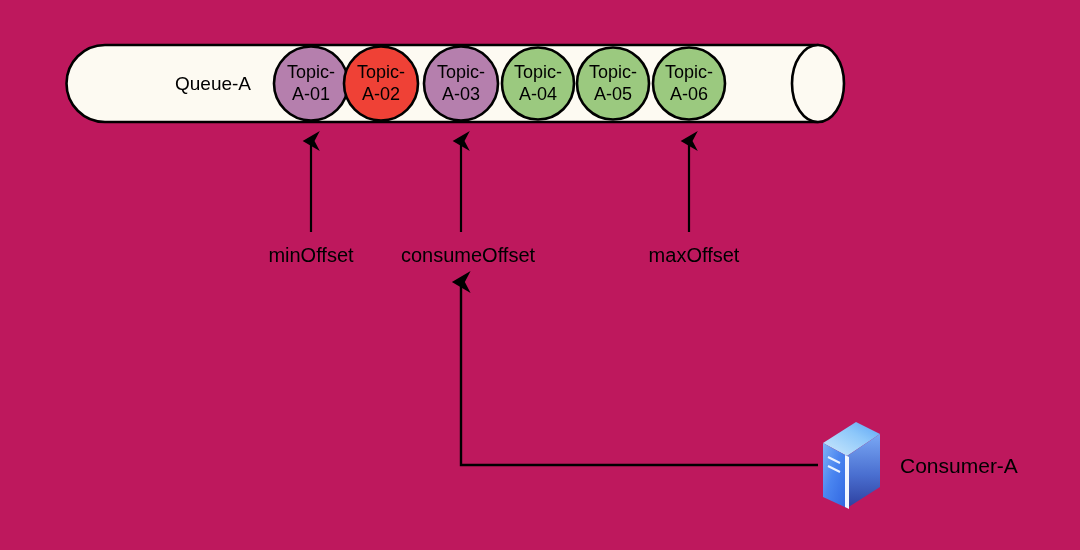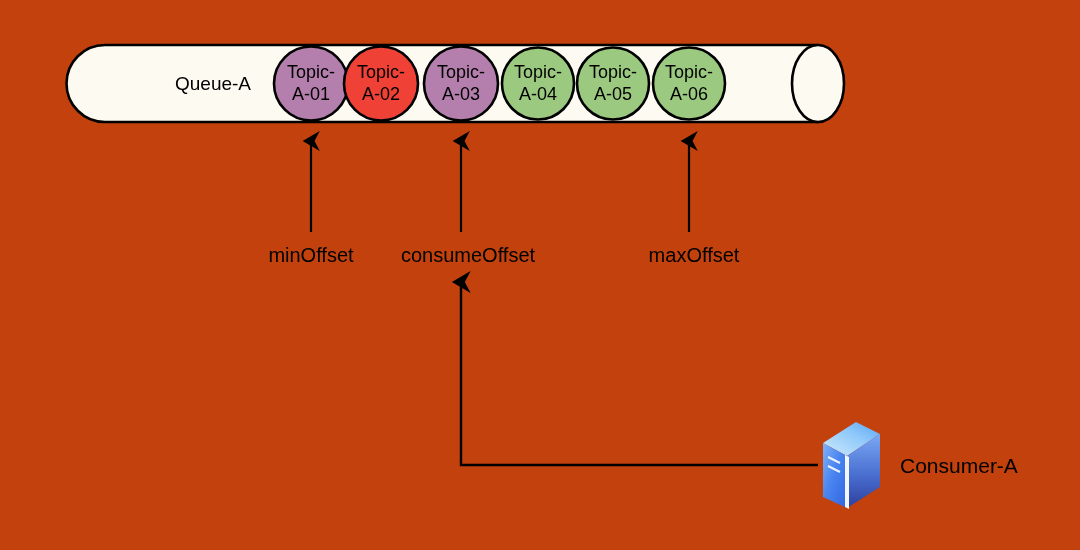--- a/index.html
+++ b/index.html
@@ -10,21 +10,21 @@
   body {
     width: 1080px;
     height: 550px;
     font-family: "Liberation Sans", sans-serif;
     overflow: hidden;
   }
   #stage {
     position: relative;
     width: 1080px;
     height: 550px;
-    background: #c2410c;
+    background: #be185d;
   }
   #stage svg {
     position: absolute;
     top: 0;
     left: 0;
   }
   .diagram-text {
     font-family: "Liberation Sans", sans-serif;
     fill: #000000;
   }

